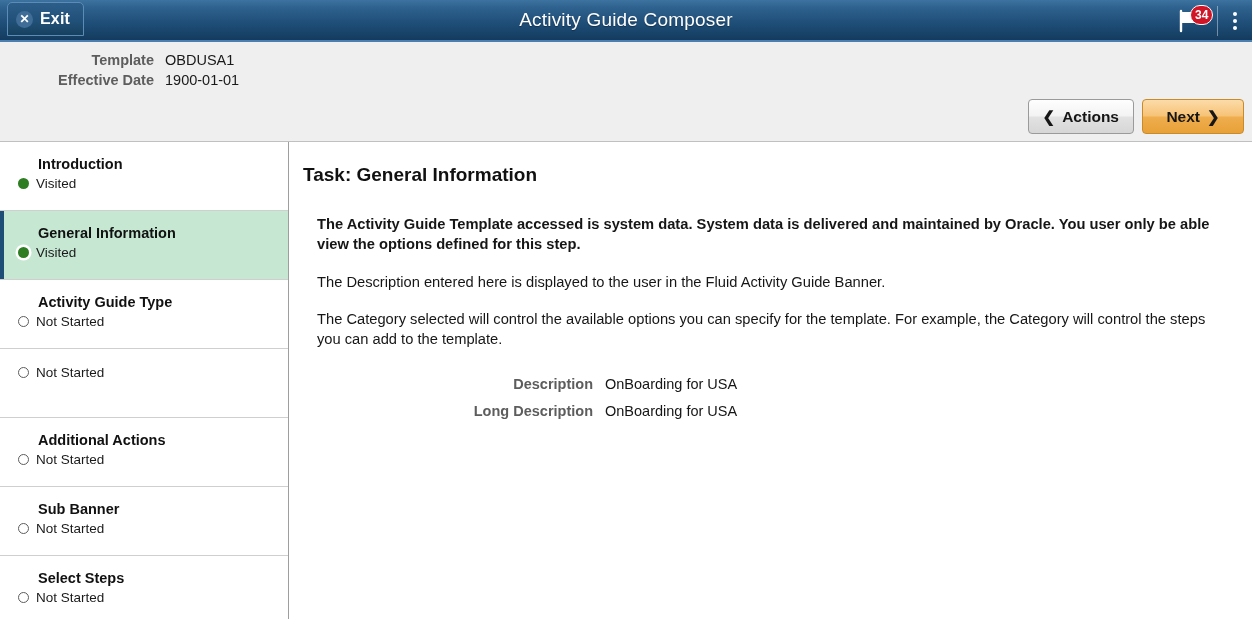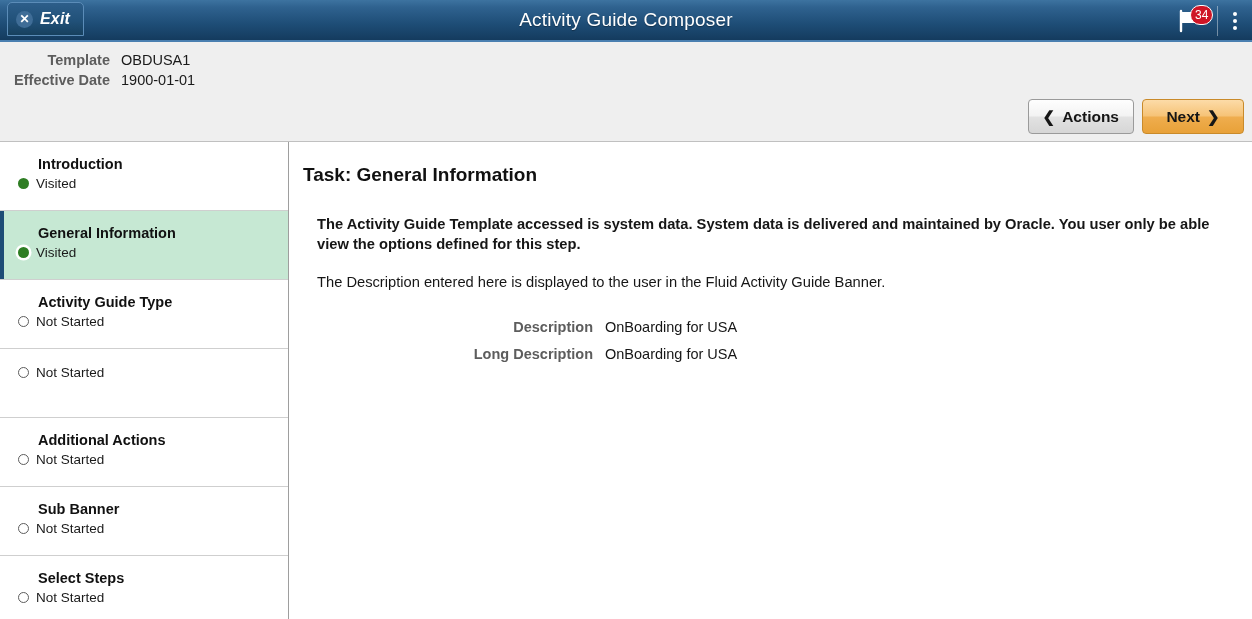--- a/index.html
+++ b/index.html
@@ -38,21 +38,20 @@
     color: #ffffff;
     font-size: 12px; font-weight: bold;
     display: flex; align-items: center; justify-content: center;
     line-height: 1;
   }
   .exit-label {
     color: #ffffff;
     font-size: 16px;
     font-weight: bold;
     letter-spacing: .2px;
-    font-style: italic;
   }
   .app-title {
     flex: 1;
     text-align: center;
     color: #ffffff;
     font-size: 19px;
     font-weight: normal;
     letter-spacing: .2px;
     text-shadow: 0 1px 1px rgba(0,0,0,.35);
   }
@@ -69,21 +68,21 @@
   }
   .badge-count {
     position: absolute;
     left: 27px; top: 5px;
     min-width: 22px; height: 20px;
     padding: 0 4px;
     background: #cf1526;
     border: 1px solid #ffffff;
     border-radius: 11px;
     color: #ffffff;
-    font-size: 12px; font-weight: normal;
+    font-size: 12px; font-weight: bold;
     display: flex; align-items: center; justify-content: center;
     line-height: 1;
   }
   .header-divider {
     width: 1px; height: 30px;
     background: rgba(255,255,255,.4);
   }
   .kebab-menu {
     width: 34px; height: 42px;
     display: flex; flex-direction: column;
@@ -94,20 +93,21 @@
     width: 4px; height: 4px; border-radius: 50%;
     background: #ffffff; display: block;
   }
 
   
   .sub-header {
     position: relative;
     height: 100px;
     background: #efefef;
     border-bottom: 1px solid #c0c0c0;
+    padding-left: 44px;
   }
   .meta-rows { padding: 10px 0 0 0; }
   .meta-row {
     display: flex;
     align-items: baseline;
     margin-bottom: 4px;
   }
   .meta-label {
     width: 110px;
     text-align: right;
@@ -399,20 +399,21 @@
     </div>
 
   </div>
 
   <div class="content">
 
     <div class="task-heading">Task: General Information</div>
 
     <p class="para bold">The Activity Guide Template accessed is system data. System data is delivered and maintained by Oracle. You user only be able view the options defined for this step.</p>
     <p class="para">The Description entered here is displayed to the user in the Fluid Activity Guide Banner.</p>
+    <p class="para">The Category selected will control the available options you can specify for the template. For example, the Category will control the steps you can add to the template.</p>
 
     <div class="field-rows">
       <div class="field-row">
         <div class="field-label">Description</div>
         <div class="field-value">OnBoarding for USA</div>
       </div>
       <div class="field-row">
         <div class="field-label">Long Description</div>
         <div class="field-value">OnBoarding for USA</div>
       </div>

